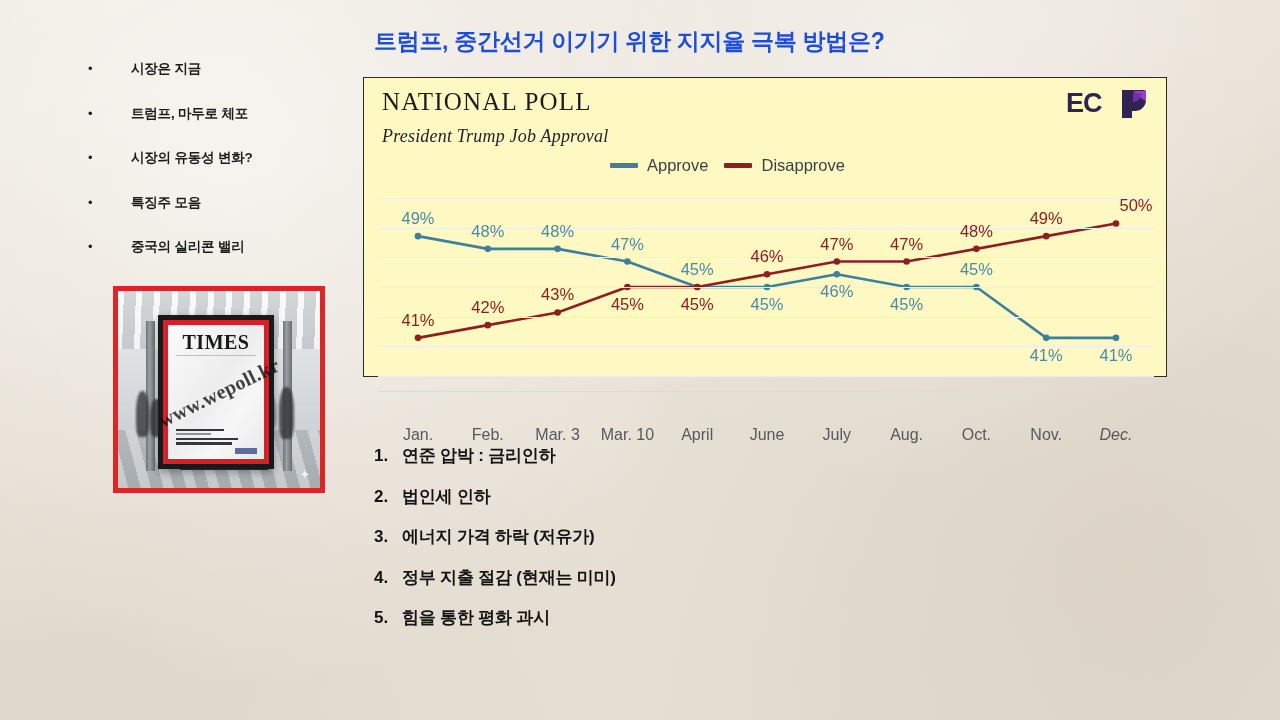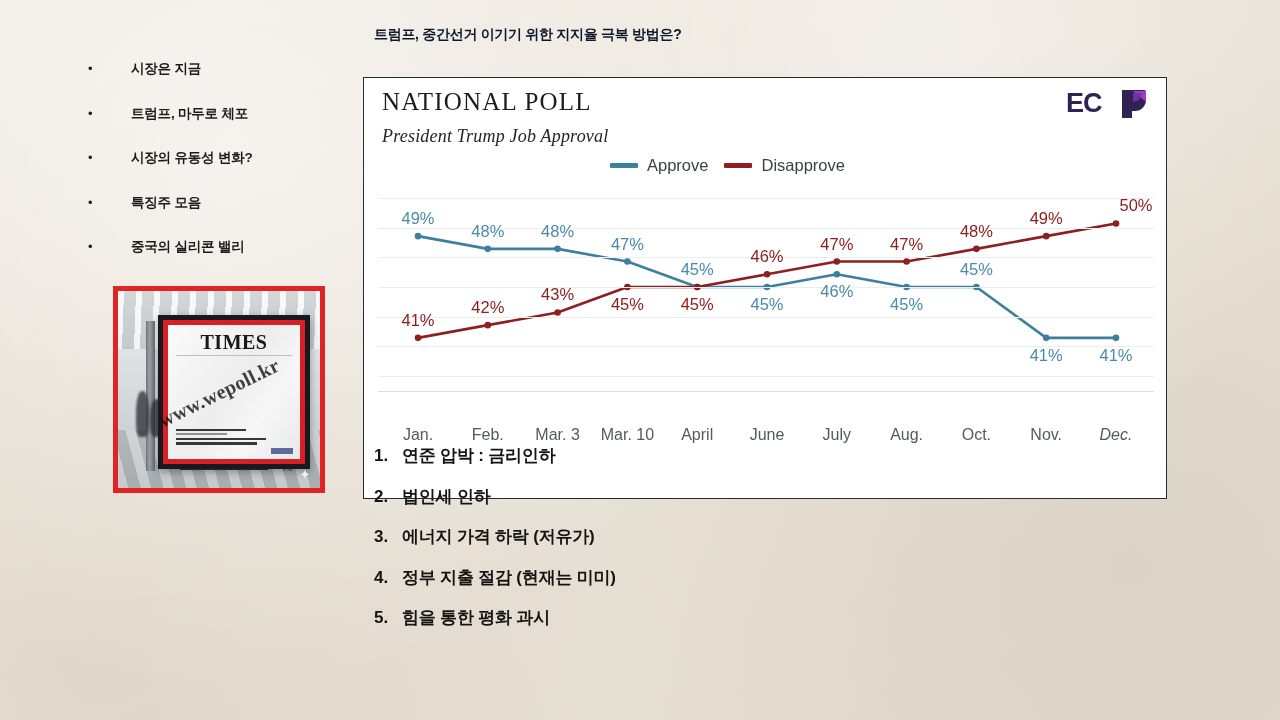--- a/index.html
+++ b/index.html
@@ -75,21 +75,21 @@
     position: absolute; border-radius: 45% 45% 30% 30%;
     background: rgba(46,50,54,0.78); filter: blur(1px);
   }
   .p1 { left: 18px; top: 100px; width: 13px; height: 46px; }
   .p2 { left: 32px; top: 108px; width: 14px; height: 38px; }
   .p3 { right: 26px; top: 96px; width: 15px; height: 52px; }
   .p4 { right: 44px; top: 104px; width: 10px; height: 34px;
         background: rgba(70,74,78,0.55); }
   .billboard {
     position: absolute; left: 40px; top: 24px;
-    width: 152px; height: 154px;
+    width: 116px; height: 154px;
     background: #161a1d; padding: 5px;
     box-shadow: 0 3px 8px rgba(0,0,0,0.35);
   }
   .billboard-red { width: 100%; height: 100%; background: #d81f26; padding: 5px; }
   .cover {
     width: 100%; height: 100%;
     background: linear-gradient(125deg,#fbfbfb 0%, #ededee 48%, #f7f7f7 70%, #e7e8e9 100%);
     position: relative; overflow: hidden;
   }
   .cover-title {
@@ -125,29 +125,29 @@
   }
   .sparkle {
     position: absolute; right: 9px; bottom: 7px;
     width: 12px; height: 12px; color: #eef2ff; font-size: 13px; line-height: 12px;
     text-align: center;
   }
 
   
   .slide-title {
     position: absolute; left: 374px; top: 26px;
-    font-size: 14px; font-weight: 700; color: #0f172a;
+    font-size: 23px; font-weight: 700; color: #1d4ed8;
     letter-spacing: -0.3px; white-space: nowrap;
   }
 
   
   .panel {
     position: absolute; left: 363px; top: 77px;
-    width: 804px; height: 422px;
-    background: #ffffff;
+    width: 804px; height: 300px;
+    background: #fef9c3;
     border: 1.4px solid #2b2b2b;
   }
   .panel-inner { position: absolute; inset: 0; padding: 0; }
 
   .poll-title {
     position: absolute; left: 18px; top: 10px;
     font-family: "Liberation Serif", serif;
     font-size: 25px; color: #1c1c1c; letter-spacing: 1.2px;
   }
   .poll-sub {

